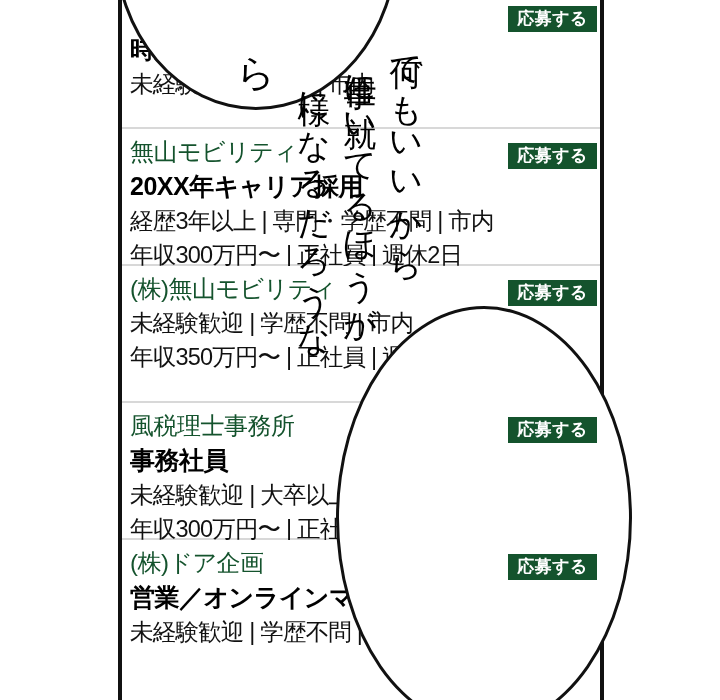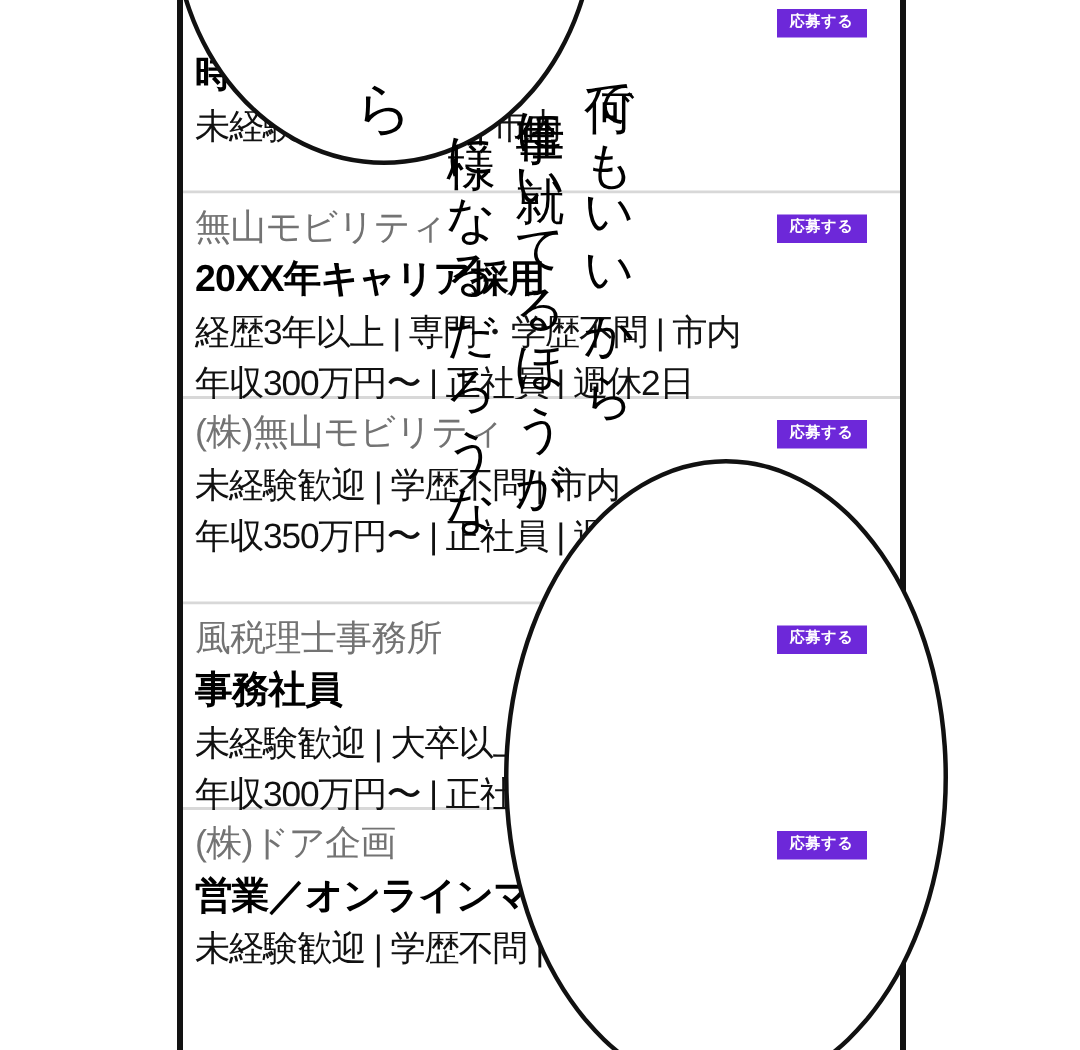--- a/index.html
+++ b/index.html
@@ -47,21 +47,21 @@
     border-bottom: 2px solid #d8d8d8;
     box-sizing: border-box;
     padding: 6px 10px 0 8px;
   }
   .job-card:last-child { border-bottom: none; }
 
   .company {
     font-size: 24px;
     line-height: 34px;
     font-weight: 400;
-    color: #737373;
+    color: #14532d;
     letter-spacing: -0.5px;
     white-space: nowrap;
   }
   .title {
     font-size: 25px;
     line-height: 35px;
     font-weight: 700;
     color: #000000;
     letter-spacing: -0.5px;
     white-space: nowrap;
@@ -70,25 +70,25 @@
     font-size: 23.5px;
     line-height: 34px;
     font-weight: 400;
     color: #111111;
     letter-spacing: -0.8px;
     white-space: nowrap;
   }
 
   .apply-button {
     position: absolute;
-    right: 22px;
+    right: 3px;
     top: 14px;
-    background: #6d28d9;
+    background: #14532d;
     color: #ffffff;
-    font-size: 10px;
+    font-size: 17px;
     font-weight: 700;
     letter-spacing: 0.5px;
     padding: 4px 9px 5px 9px;
     line-height: 1;
     white-space: nowrap;
     z-index: 40;
   }
 
   
   .balloon {

